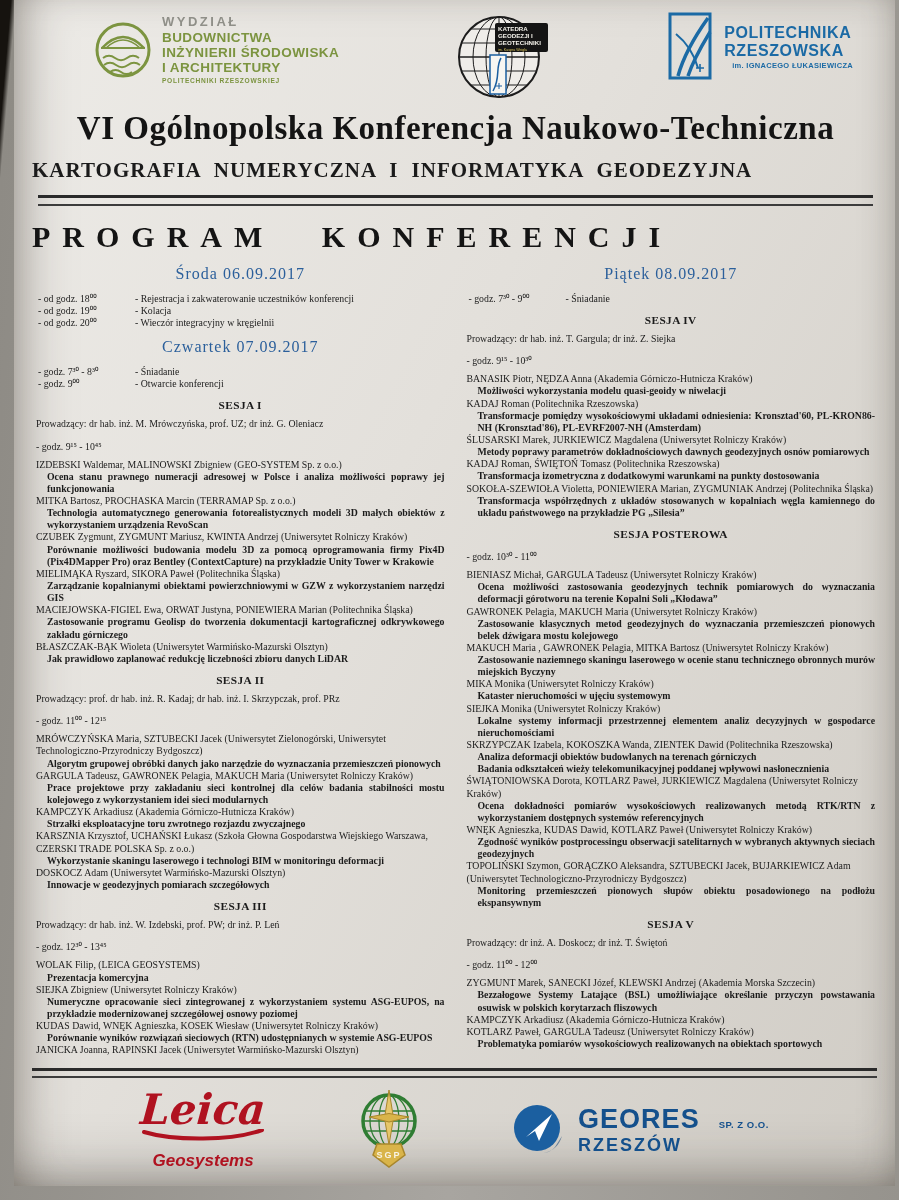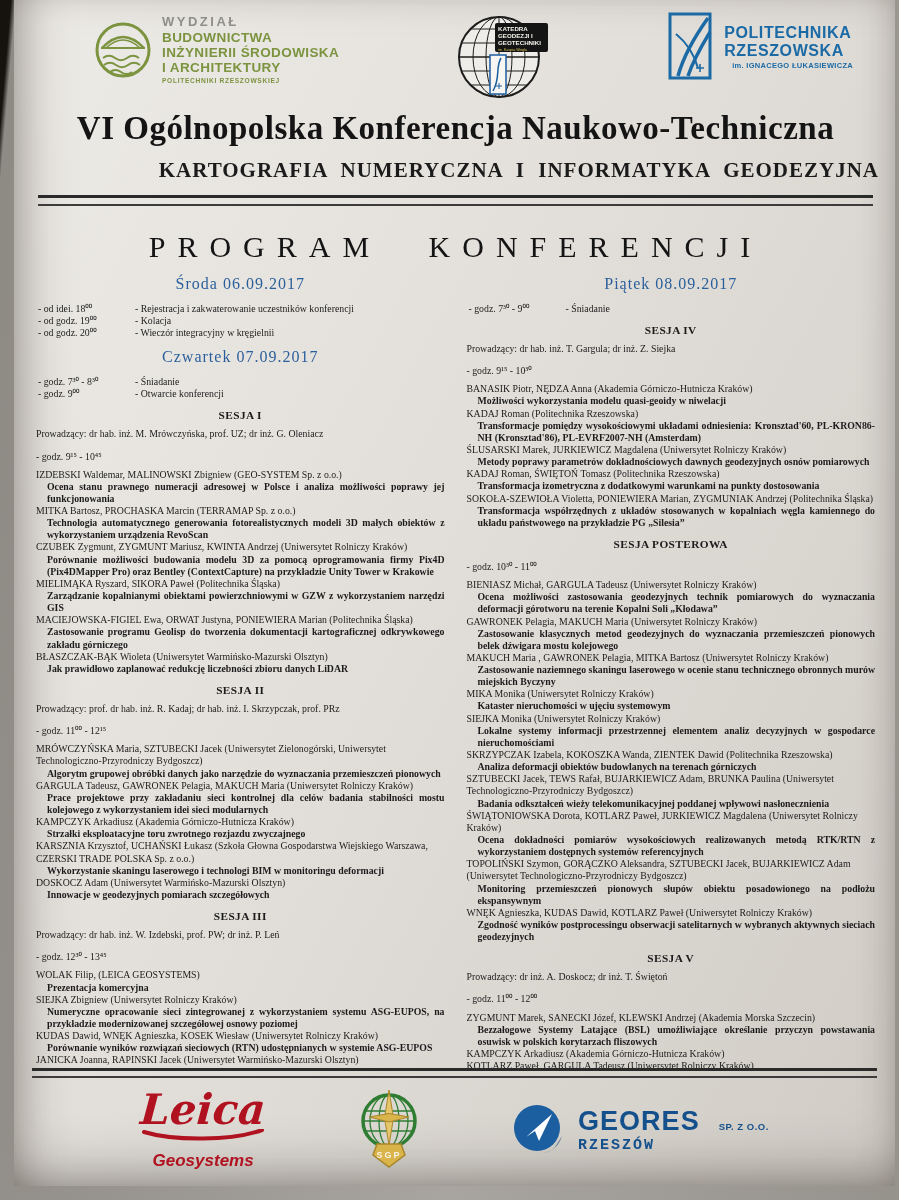--- a/index.html
+++ b/index.html
@@ -21,23 +21,23 @@
   .logo-group{display:flex;align-items:center;gap:10px;}
   .fac-text{font-family:"Liberation Sans",sans-serif;line-height:1.12;}
   .fac-l0{color:#8f8f88;font-size:13px;font-weight:bold;letter-spacing:2.5px;}
   .fac-l1,.fac-l2,.fac-l3{color:#7c9440;font-size:13.5px;font-weight:bold;letter-spacing:.4px;}
   .fac-l4{color:#7c9440;font-size:6.6px;font-weight:bold;letter-spacing:.7px;margin-top:2px;}
   .uni-text{font-family:"Liberation Sans",sans-serif;line-height:1.12;}
   .uni-l1,.uni-l2{color:#1b6aa5;font-size:16px;font-weight:bold;letter-spacing:.6px;}
   .uni-l3{color:#1b6aa5;font-size:7.5px;font-weight:bold;letter-spacing:.3px;margin-top:2px;padding-left:8px;}
   
   .title{text-align:center;font-size:33px;font-weight:bold;letter-spacing:.5px;margin-top:4px;color:#141414;}
-  .subtitle{text-align:right;font-size:21px;font-weight:bold;letter-spacing:1px;word-spacing:7px;margin-top:11px;}
+  .subtitle{text-align:left;font-size:21px;font-weight:bold;letter-spacing:1px;word-spacing:7px;margin-top:11px;}
   .double-rule{height:6px;border-top:3px solid #2a2a2a;border-bottom:2px solid #3c3c3c;margin:12px 6px 2px;}
-  .program{text-align:center;font-size:30px;letter-spacing:12px;word-spacing:28px;margin:24px 0 2px;color:#141414;}
+  .program{font-size:30px;letter-spacing:12px;word-spacing:28px;margin:14px 0 2px;color:#141414;font-weight:bold;}
   
   .columns{display:flex;gap:22px;padding:0 4px;height:802px;overflow:hidden;}
   .col{flex:1;min-width:0;font-size:9.8px;line-height:1.24;}
   .day-heading{font-size:16px;font-weight:normal;color:#2b5f9b;text-align:center;letter-spacing:1px;margin:8px 0 9px;}
   .schedule{margin:3px 0 5px 2px;}
   .sched-row{display:flex;}
   .sched-time{flex:0 0 97px;}
   .sched-desc{flex:1;}
   .session-name{text-align:center;font-weight:bold;font-size:11.3px;letter-spacing:.4px;margin:8px 0 6px;}
   .chair-line{margin:2px 0 1px;}
@@ -47,21 +47,21 @@
   .footer{position:absolute;left:16px;right:16px;bottom:0;height:118px;}
   .footer-rule{height:5px;border-top:3px solid #2a2a2a;border-bottom:2px solid #3c3c3c;margin:0 2px;}
   .footer-logos{display:flex;align-items:center;justify-content:center;gap:90px;padding-top:10px;}
   .leica{text-align:center;line-height:.9;}
   .leica-script{font-family:"DejaVu Serif",serif;font-style:italic;font-weight:bold;font-size:42px;color:#b01220;transform:skewX(-4deg);}
   .leica-sub{font-family:"Liberation Sans",sans-serif;font-weight:bold;font-style:italic;font-size:17px;color:#b01220;margin-top:10px;}
   .geores{display:flex;align-items:center;gap:12px;}
   .geores-text{font-family:"Liberation Sans",sans-serif;color:#14508c;}
   .geores-name{font-weight:bold;font-size:27px;letter-spacing:1px;display:flex;align-items:baseline;gap:19px;}
   .geores-suffix{font-size:9.5px;font-weight:bold;letter-spacing:.5px;}
-  .geores-city{font-weight:bold;font-size:15px;letter-spacing:2px;font-family:Liberation Mono, monospace;}
+  .geores-city{font-weight:bold;font-size:18px;letter-spacing:2px;}
 </style>
 </head>
 <body>
 
 <div class="poster">
 
   <div class="header-row">
 
     <div class="logo-group">
       <svg width="58" height="76" viewBox="0 0 58 76">
@@ -123,21 +123,21 @@
   <div class="title">VI Ogólnopolska Konferencja  Naukowo-Techniczna</div>
   <div class="subtitle">KARTOGRAFIA  NUMERYCZNA I INFORMATYKA  GEODEZYJNA</div>
   <div class="double-rule"></div>
   <div class="program">PROGRAM  KONFERENCJI</div>
 
   <div class="columns">
     <div class="col">
         <div class="day-heading">Środa  06.09.2017</div>
         <div class="schedule">
           <div class="sched-row">
-            <div class="sched-time">- od idei. 18⁰⁰</div>
+            <div class="sched-time">- od godz. 18⁰⁰</div>
             <div class="sched-desc">- Rejestracja i zakwaterowanie uczestników konferencji</div>
           </div>
           <div class="sched-row">
             <div class="sched-time">- od godz. 19⁰⁰</div>
             <div class="sched-desc">- Kolacja</div>
           </div>
           <div class="sched-row">
             <div class="sched-time">- od godz. 20⁰⁰</div>
             <div class="sched-desc">- Wieczór integracyjny w kręgielnii</div>
           </div>
@@ -286,34 +286,33 @@
           </div>
           <div class="entry">
             <div class="entry-authors">SIEJKA Monika (Uniwersytet Rolniczy Kraków)</div>
             <div class="entry-title">Lokalne systemy informacji przestrzennej elementem analiz decyzyjnych w gospodarce nieruchomościami</div>
           </div>
           <div class="entry">
             <div class="entry-authors">SKRZYPCZAK Izabela, KOKOSZKA Wanda, ZIENTEK Dawid (Politechnika Rzeszowska)</div>
             <div class="entry-title">Analiza deformacji obiektów budowlanych na terenach górniczych</div>
           </div>
           <div class="entry">
-            <div class="entry-authors">SZTUBECKI Jacek, TEWS Rafał, BUJARKIEWICZ Adam, BRUNKA Paulina (Uniwersytet Technologiczno-Przyrodniczy Bydgoszcz)</div>
             <div class="entry-title">Badania odkształceń wieży telekomunikacyjnej poddanej wpływowi nasłonecznienia</div>
           </div>
           <div class="entry">
             <div class="entry-authors">ŚWIĄTONIOWSKA Dorota, KOTLARZ Paweł, JURKIEWICZ Magdalena (Uniwersytet Rolniczy Kraków)</div>
             <div class="entry-title">Ocena dokładności pomiarów wysokościowych realizowanych metodą RTK/RTN z wykorzystaniem dostępnych systemów referencyjnych</div>
           </div>
           <div class="entry">
+            <div class="entry-authors">WNĘK Agnieszka, KUDAS Dawid, KOTLARZ Paweł (Uniwersytet Rolniczy Kraków)</div>
+            <div class="entry-title">Zgodność wyników postprocessingu obserwacji satelitarnych w wybranych aktywnych sieciach geodezyjnych</div>
+          </div>
+          <div class="entry">
             <div class="entry-authors">TOPOLIŃSKI Szymon, GORĄCZKO Aleksandra, SZTUBECKI Jacek, BUJARKIEWICZ Adam (Uniwersytet Technologiczno-Przyrodniczy Bydgoszcz)</div>
             <div class="entry-title">Monitoring przemieszczeń pionowych słupów obiektu posadowionego na podłożu ekspansywnym</div>
-          </div>
-          <div class="entry">
-            <div class="entry-authors">WNĘK Agnieszka, KUDAS Dawid, KOTLARZ Paweł (Uniwersytet Rolniczy Kraków)</div>
-            <div class="entry-title">Zgodność wyników postprocessingu obserwacji satelitarnych w wybranych aktywnych sieciach geodezyjnych</div>
           </div>
         </div>
         <div class="session">
           <div class="session-name">SESJA V</div>
           <div class="chair-line">Prowadzący: dr inż. A. Doskocz;  dr inż. T. Świętoń</div>
           <div class="time-line">- godz. 11⁰⁰ - 12⁰⁰</div>
           <div class="entry">
             <div class="entry-authors">ZYGMUNT Marek, SANECKI Józef, KLEWSKI Andrzej (Akademia Morska Szczecin)</div>
             <div class="entry-title">Bezzałogowe Systemy Latające (BSL) umożliwiające określanie przyczyn powstawania osuwisk w polskich korytarzach fliszowych</div>
           </div>

